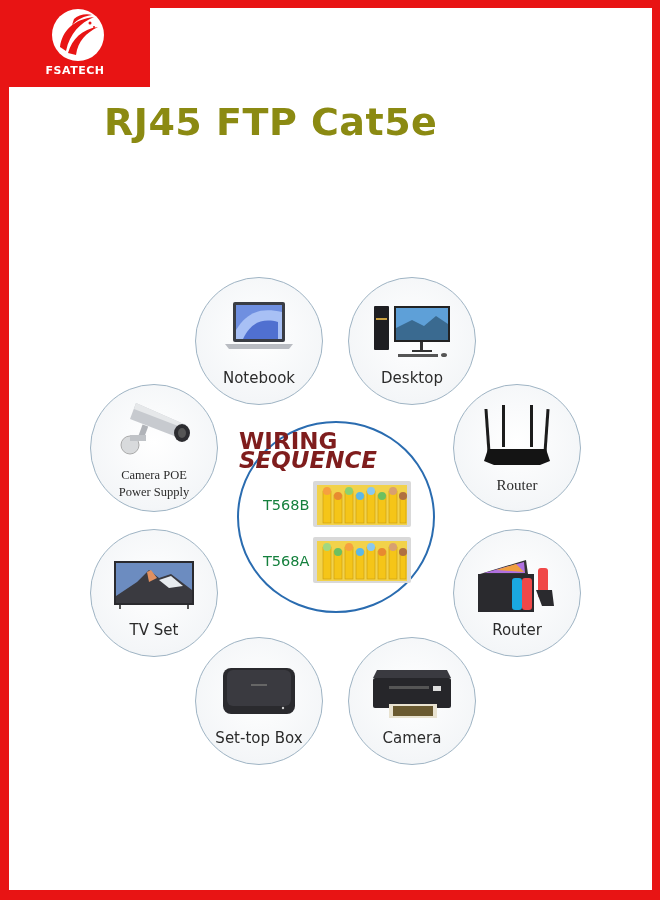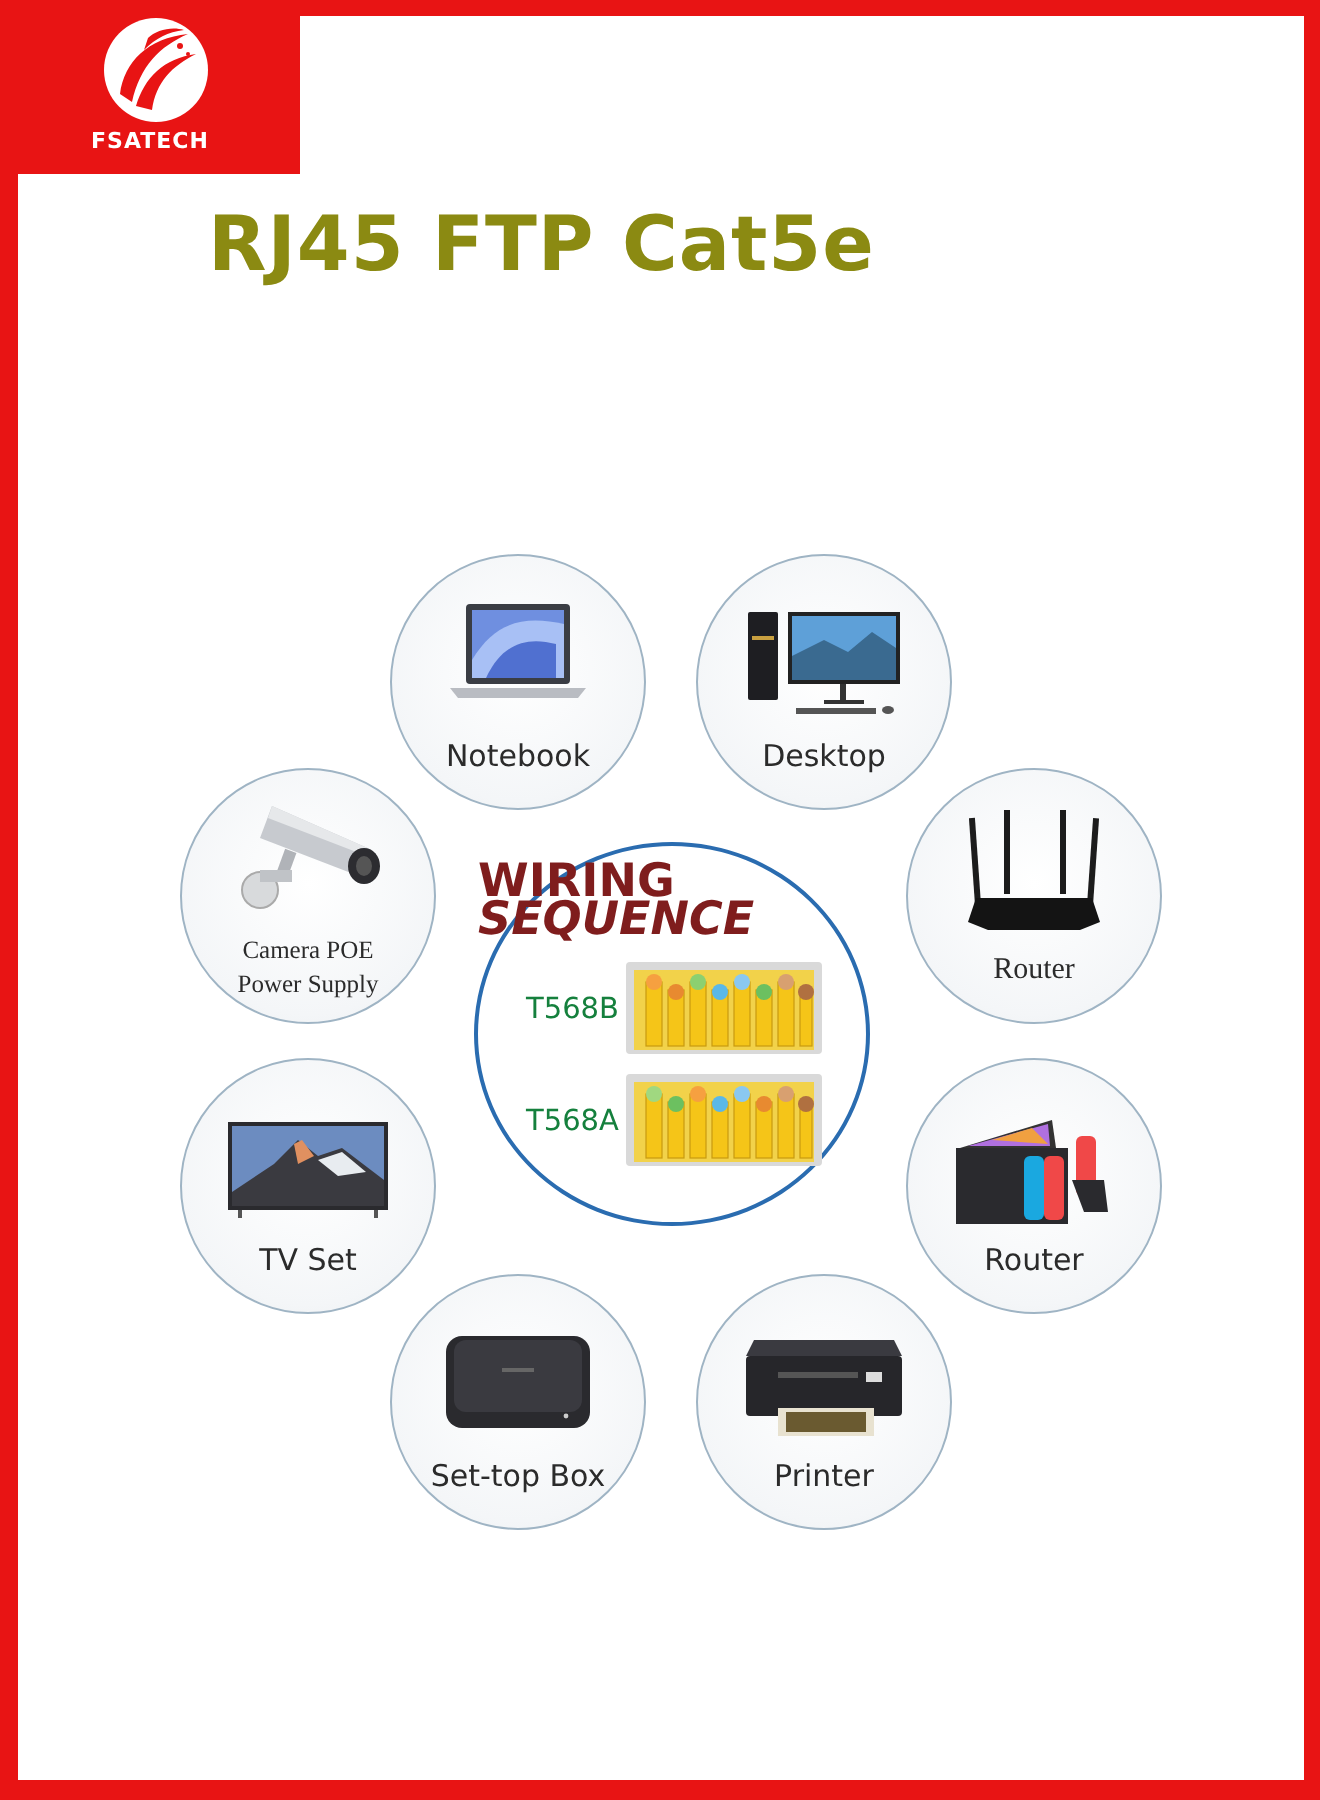--- a/index.html
+++ b/index.html
@@ -220,14 +220,14 @@
 
 <div class="circle" style="left:348px; top:637px;">
   <svg class="art" style="top:30px;" width="82" height="52" viewBox="0 0 82 52">
     <path d="M6 2 L76 2 L80 10 L2 10 Z" fill="#3a3a40"></path>
     <rect x="2" y="10" width="78" height="30" rx="2" fill="#26262a"></rect>
     <rect x="18" y="18" width="40" height="3" fill="#555"></rect>
     <rect x="62" y="18" width="8" height="5" fill="#ddd"></rect>
     <rect x="18" y="36" width="48" height="14" fill="#e8e2d0"></rect>
     <rect x="22" y="38" width="40" height="10" fill="#6a5a30"></rect>
   </svg>
-  <div class="label" style="top:91px;">Printer</div>
+  <div class="label" style="top:91px;">Camera</div>
 </div>
 
 </body></html>

